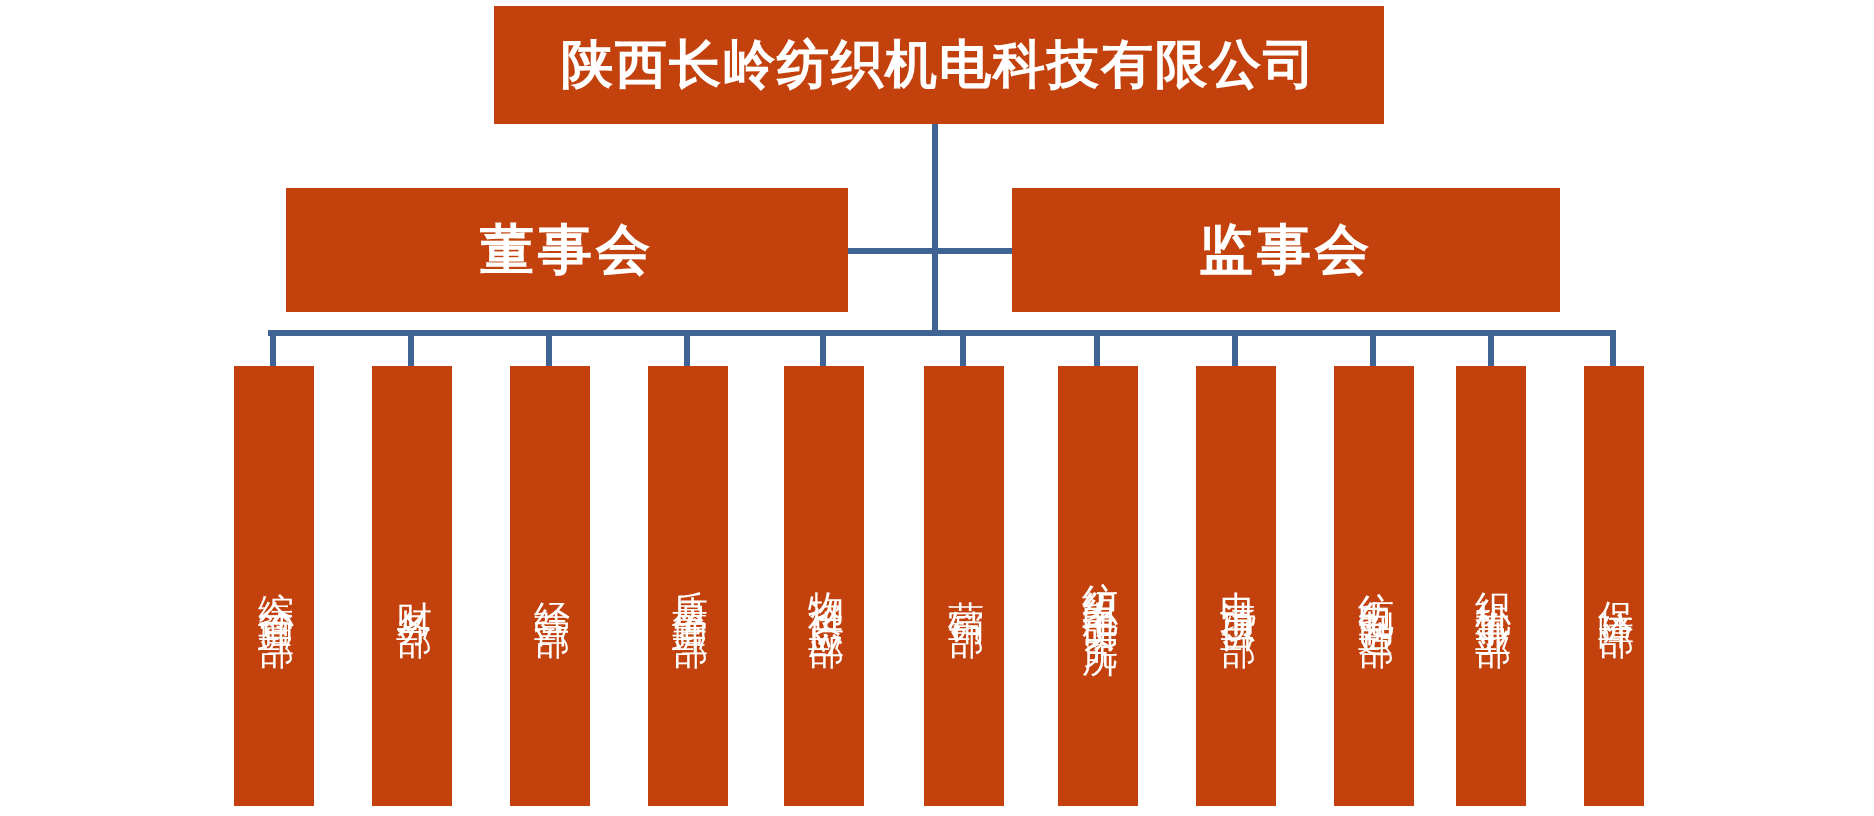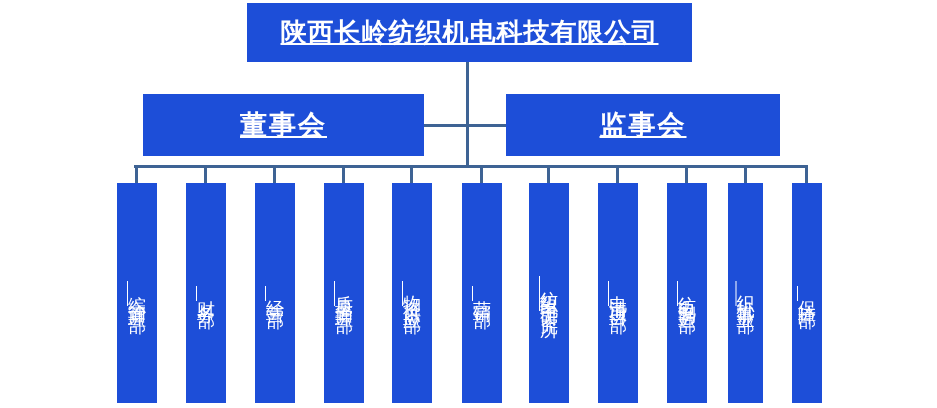--- a/index.html
+++ b/index.html
@@ -10,28 +10,27 @@
   }
   .stage {
     position: relative;
     width: 937px;
     height: 408px;
     background: #ffffff;
     overflow: hidden;
   }
   .node {
     position: absolute;
-    background: #1d4ed8;
+    background: #c2410c;
     color: #ffffff;
     display: flex;
     align-items: center;
     justify-content: center;
     box-sizing: border-box;
     text-align: center;
-    text-decoration: underline;
   }
   .title-box {
     left: 247px; top: 3px;
     width: 445px; height: 59px;
     font-size: 26px;
     font-weight: bold;
     letter-spacing: 1px;
   }
   .board-box {
     top: 94px;

